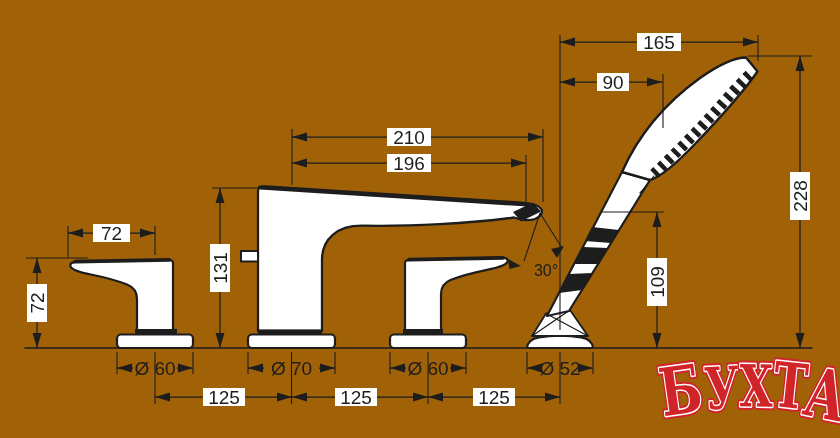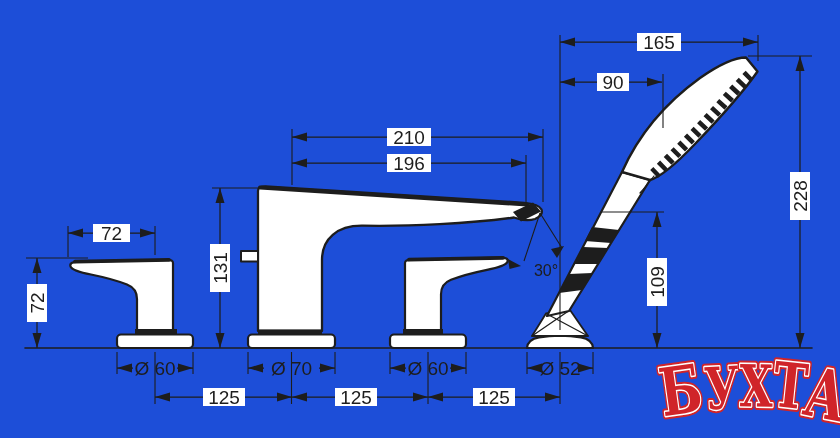--- a/index.html
+++ b/index.html
@@ -1,16 +1,16 @@
 <!DOCTYPE html>
 <html><head>
 <meta charset="utf-8">
 <style>
   html,body{margin:0;padding:0;background:#fff;}
-  .stage{width:840px;height:438px;background:#1d4ed8;position:relative;overflow:hidden;
+  .stage{width:840px;height:438px;background:#a16207;position:relative;overflow:hidden;
          font-family:"Liberation Sans",sans-serif;}
   svg{display:block;}
   .dim-text{font-family:"Liberation Sans",sans-serif;font-size:19px;fill:#1d1d1d;}
   .ang-text{font-family:"Liberation Sans",sans-serif;font-size:16px;fill:#1d1d1d;}
   .logo-text{font-family:"DejaVu Serif","Liberation Serif",serif;font-weight:bold;}
   .t{text-anchor:middle;dominant-baseline:central;}
 </style>
 </head>
 <body>
 

